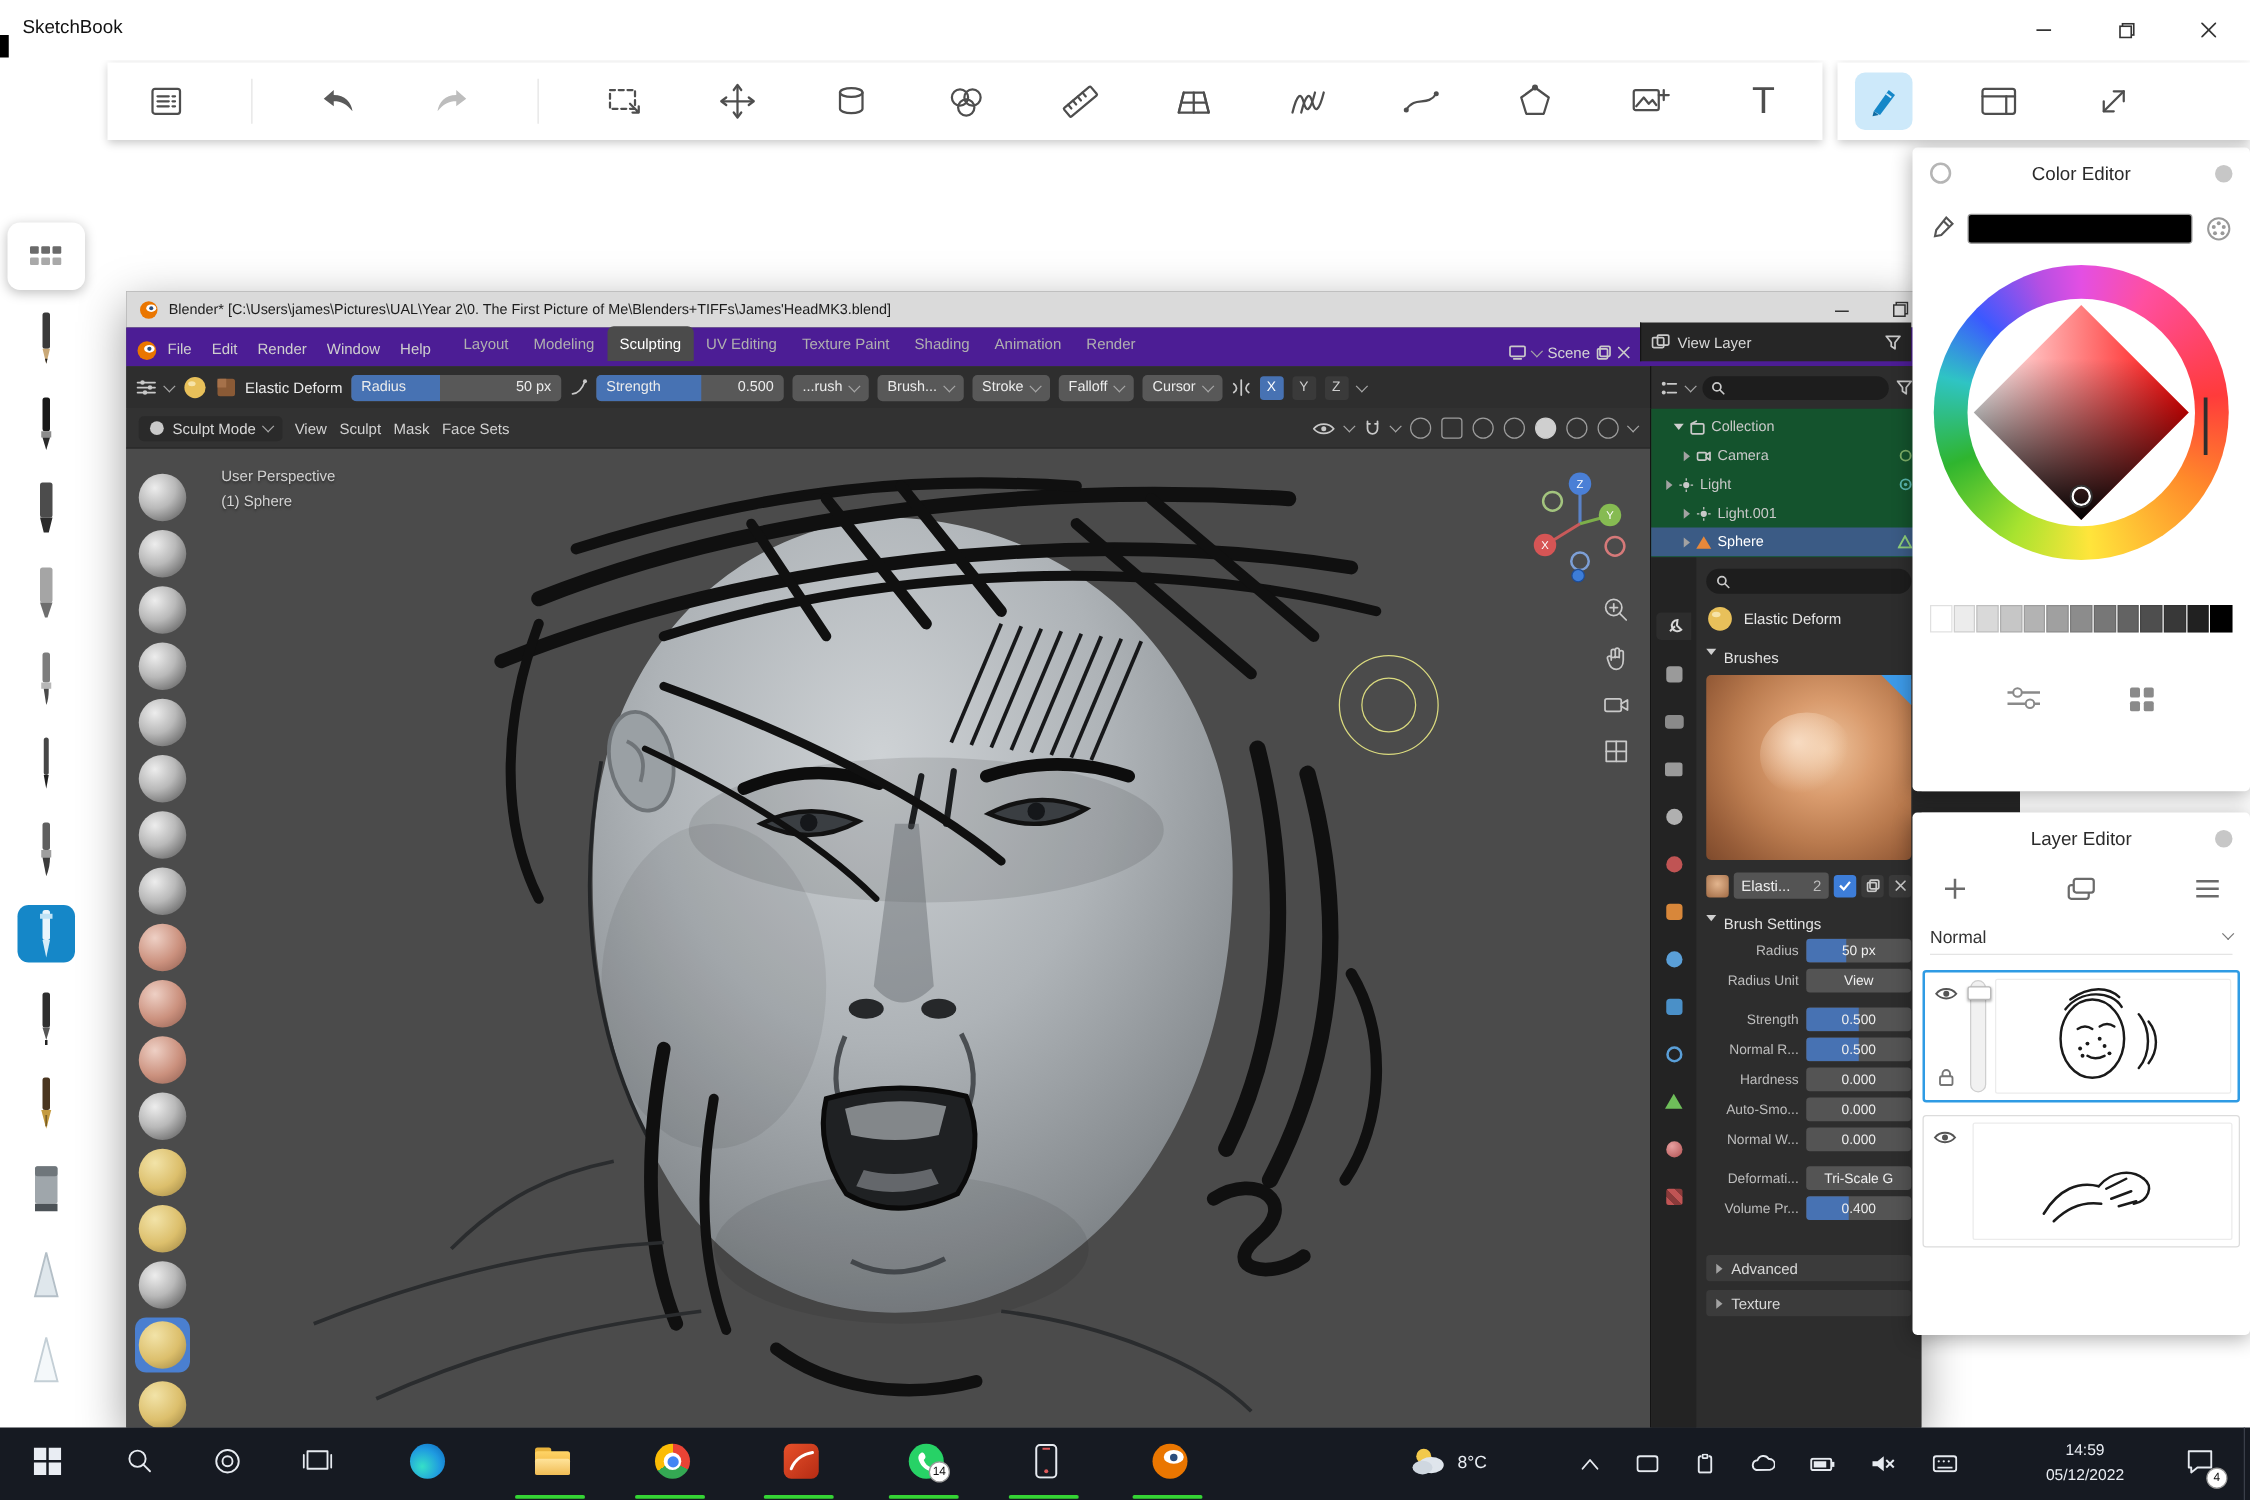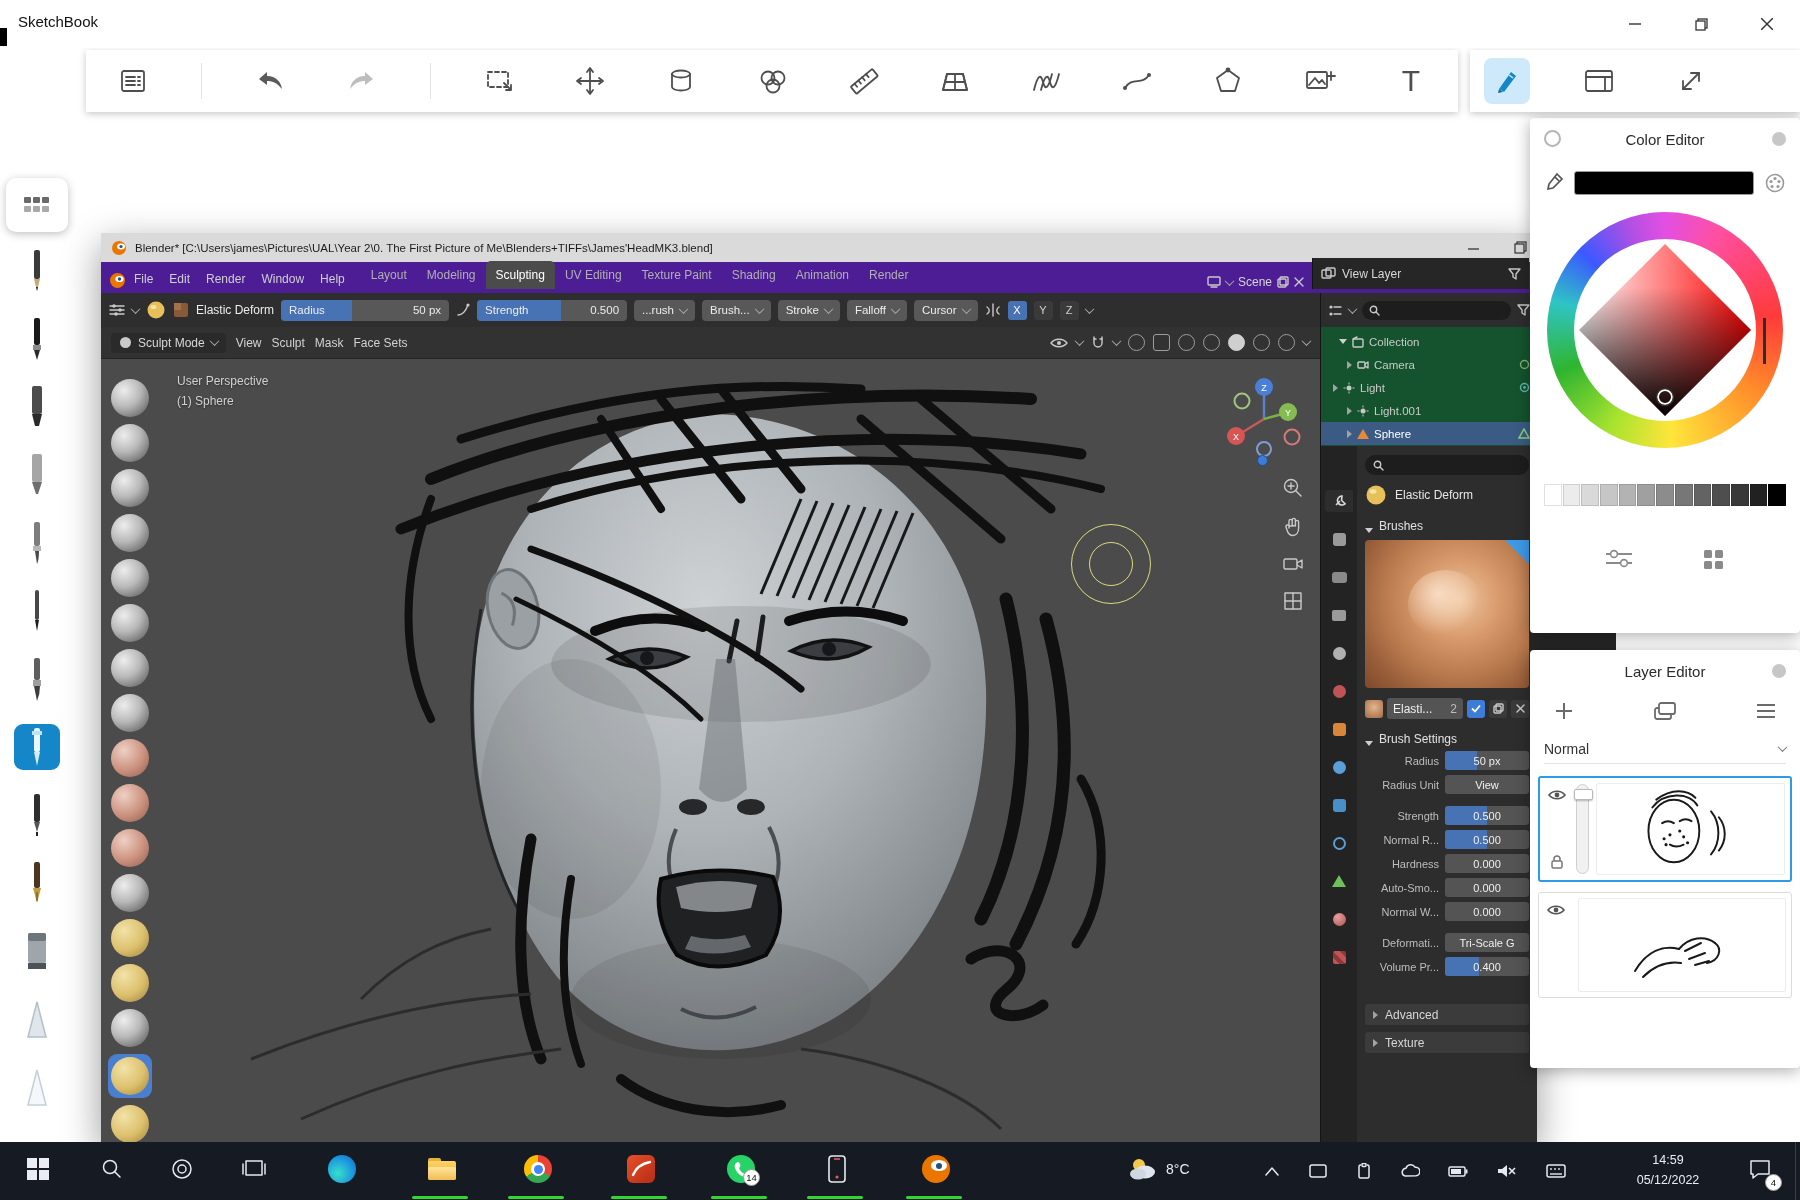--- a/index.html
+++ b/index.html
@@ -70,21 +70,21 @@
 .olrow.sel{background:#3b5b85;color:#fff}
 .ol-ico{width:12px;height:12px;flex:none}
 .b-props{flex:1;display:flex;background:#2d2d2d}
 .b-ptabs{width:36px;background:#232323;display:flex;flex-direction:column;align-items:center;padding-top:44px;gap:16px}
 .ptab{width:28px;height:22px;display:flex;align-items:center;justify-content:center;border-radius:4px 0 0 4px}
 .ptab.active{background:#2d2d2d}
 .pti{width:13px;height:13px;border-radius:50%}
 .b-pcontent{flex:1;padding:6px 8px 0;overflow:hidden}
 .psearch{height:20px;background:#1d1d1d;border-radius:10px;display:flex;align-items:center;gap:6px;padding:0 8px;margin-top:3px}
 .pbrushrow{display:flex;align-items:center;gap:8px;margin-top:9px;color:#e6e6e6}
-.phead{display:flex;align-items:flex-end;gap:6px;margin-top:13px;color:#e2e2e2}
+.phead{display:flex;align-items:flex-start;gap:6px;margin-top:13px;color:#e2e2e2}
 #brush-preview{margin-top:7px;height:148px;border-radius:4px;position:relative;background:radial-gradient(circle at 58% 40%,#eec49e 0%,#d99b6d 30%,#b97a4e 58%,#965c38 82%,#7e4a2c 100%)}
 #brush-preview .corner{position:absolute;right:0;top:0;width:0;height:0;border-left:24px solid transparent;border-top:24px solid #3d9ae8}
 #brush-preview .bump{position:absolute;left:26%;top:20%;width:46%;height:46%;border-radius:50%;background:radial-gradient(circle at 40% 35%,rgba(255,235,215,.75),rgba(255,235,215,0) 65%)}
 .slotrow{display:flex;align-items:center;gap:4px;margin-top:10px}
 .slot-thumb{width:18px;height:18px;border-radius:3px;background:radial-gradient(circle at 50% 40%,#e3b58e,#a06a44);flex:none}
 .slotname{flex:1;height:21px;background:#545454;border-radius:3px;display:flex;align-items:center;padding:0 6px;gap:8px;color:#eee}
 .sicon{width:18px;height:18px;border-radius:3px;background:#3a3a3a;display:flex;align-items:center;justify-content:center;flex:none}
 .sicon.blue{background:#3d7dd8}
 .prow{display:flex;align-items:center;gap:6px;margin-top:5px}
 .prow.gap{margin-top:12px}

